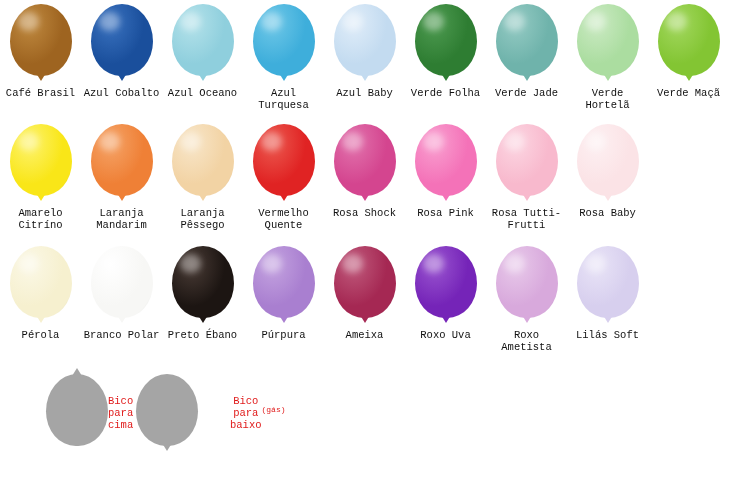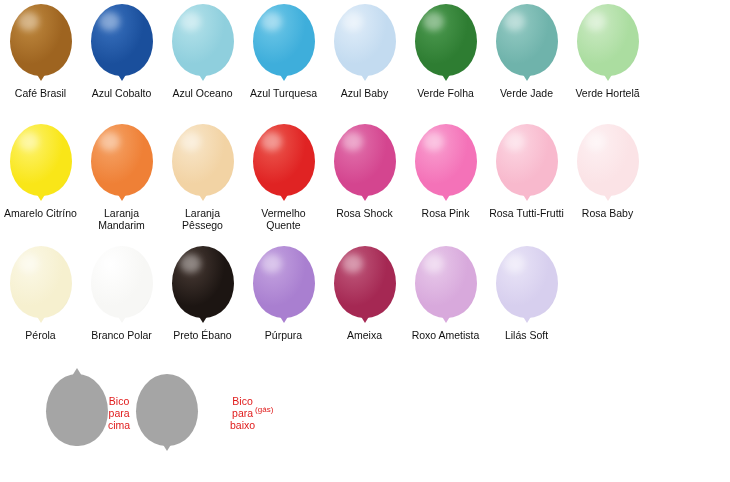--- a/index.html
+++ b/index.html
@@ -12,20 +12,21 @@
     background: #ffffff;
     font-family: "Liberation Sans", sans-serif;
     overflow: hidden;
     position: relative;
   }
 
   #chart {
     position: relative;
     width: 706px;
     height: 482px;
+    font-family: Liberation Mono, monospace;
   }
 
   .row {
     position: absolute;
     left: 0;
     width: 730px;
     display: flex;
     flex-direction: row;
     align-items: flex-start;
   }
@@ -218,20 +219,29 @@
       </div>
       <div class="cell">
         <div class="balloon-wrap">
           <div class="balloon" style="background: radial-gradient(at 32% 26%, rgb(203, 234, 195) 0%, rgb(171, 221, 160) 55%, rgb(171, 221, 160) 78%, rgba(0, 0, 0, 0.18) 100%), rgb(171, 221, 160); color: rgb(171, 221, 160);">
             <div class="hl"></div>
             <div class="nozzle"></div>
           </div>
         </div>
         <div class="label">Verde Hortelã</div>
       </div>
+      <div class="cell">
+        <div class="balloon-wrap">
+          <div class="balloon" style="background: radial-gradient(at 32% 26%, rgb(163, 216, 95) 0%, rgb(131, 197, 51) 55%, rgb(131, 197, 51) 78%, rgba(0, 0, 0, 0.18) 100%), rgb(131, 197, 51); color: rgb(131, 197, 51);">
+            <div class="hl"></div>
+            <div class="nozzle"></div>
+          </div>
+        </div>
+        <div class="label">Verde Maçã</div>
+      </div>
     </div>
   <div class="row row-2">
       <div class="cell">
         <div class="balloon-wrap">
           <div class="balloon" style="background: radial-gradient(at 32% 26%, rgb(253, 243, 110) 0%, rgb(249, 230, 24) 55%, rgb(249, 230, 24) 78%, rgba(0, 0, 0, 0.18) 100%), rgb(249, 230, 24); color: rgb(249, 230, 24);">
             <div class="hl"></div>
             <div class="nozzle"></div>
           </div>
         </div>
         <div class="label">Amarelo Citríno</div>
@@ -341,20 +351,29 @@
         <div class="label">Púrpura</div>
       </div>
       <div class="cell">
         <div class="balloon-wrap">
           <div class="balloon" style="background: radial-gradient(at 32% 26%, rgb(192, 90, 124) 0%, rgb(165, 40, 83) 55%, rgb(165, 40, 83) 78%, rgba(0, 0, 0, 0.18) 100%), rgb(165, 40, 83); color: rgb(165, 40, 83);">
             <div class="hl"></div>
             <div class="nozzle"></div>
           </div>
         </div>
         <div class="label">Ameixa</div>
+      </div>
+      <div class="cell">
+        <div class="balloon-wrap">
+          <div class="balloon" style="background: radial-gradient(at 32% 26%, rgb(154, 85, 208) 0%, rgb(117, 36, 184) 55%, rgb(117, 36, 184) 78%, rgba(0, 0, 0, 0.18) 100%), rgb(117, 36, 184); color: rgb(117, 36, 184);">
+            <div class="hl"></div>
+            <div class="nozzle"></div>
+          </div>
+        </div>
+        <div class="label">Roxo Uva</div>
       </div>
       <div class="cell">
         <div class="balloon-wrap">
           <div class="balloon" style="background: radial-gradient(at 32% 26%, rgb(232, 201, 234) 0%, rgb(216, 169, 220) 55%, rgb(216, 169, 220) 78%, rgba(0, 0, 0, 0.18) 100%), rgb(216, 169, 220); color: rgb(216, 169, 220);">
             <div class="hl"></div>
             <div class="nozzle"></div>
           </div>
         </div>
         <div class="label">Roxo Ametista</div>
       </div>

